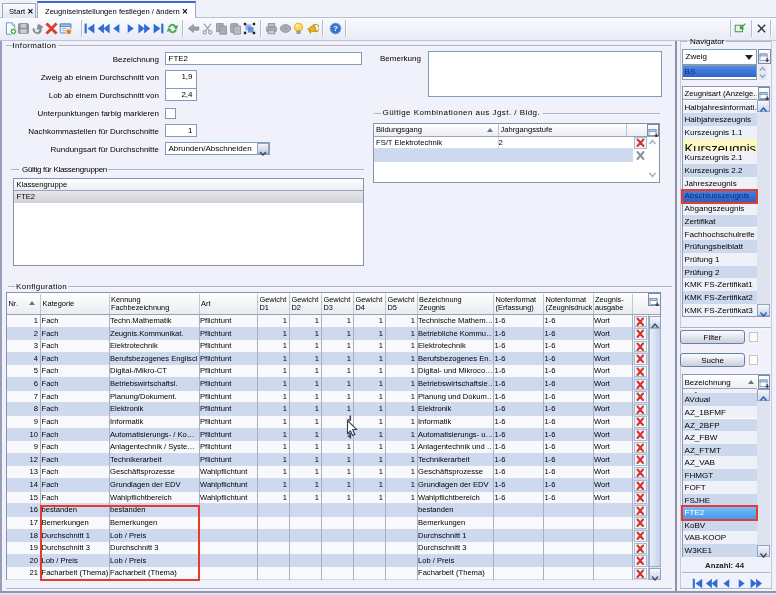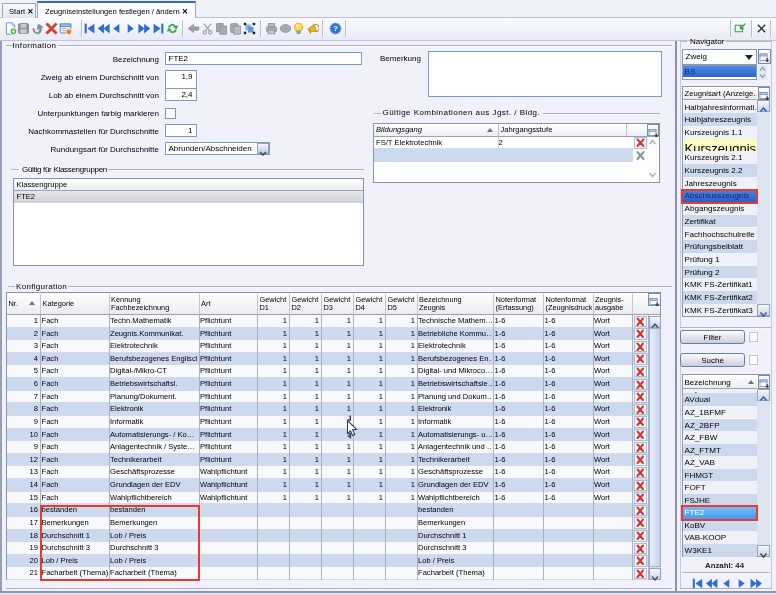--- a/index.html
+++ b/index.html
@@ -154,21 +154,21 @@
 <div class="abs" style="left:257px;top:143px;width:12px;height:11px;background:linear-gradient(#f2f5fa,#c3cde2);border:1px solid #93a2bd;box-sizing:border-box;"><svg width="10" height="9" viewBox="0 0 10 9">
       <path d="M2 3 5 6 8 3" fill="none" stroke="#404a60" stroke-width="1.5"></path>
     </svg></div>
 <div class="lbl" style="left:380px;top:54px;">Bemerkung</div>
 <div class="abs" style="left:428px;top:51px;width:233.5px;height:46px;background:#fff;border:1px solid #7f9db9;box-sizing:border-box;"></div>
 <div class="etch" style="left:373.5px;top:112.5px;width:7.0px;"></div>
 <div class="lbl" style="left:382.5px;top:108.0px;letter-spacing:0.45px;">Gültige Kombinationen aus Jgst. / Bldg.</div>
 <div class="etch" style="left:543px;top:112.5px;width:117px;"></div>
 <div class="abs" style="left:373px;top:122.5px;width:286.5px;height:60.5px;background:#fff;border:1px solid #8a94a8;box-sizing:border-box;"></div>
 <div class="abs" style="left:374px;top:123.5px;width:284.5px;height:13px;background:linear-gradient(#fff,#ecedf3);border-bottom:1px solid #9aa2b4;box-sizing:border-box;"></div>
-<div class="cell" style="left:376px;top:124px;width:118px;font-style:italic;">Bildungsgang</div>
+<div class="cell" style="left:376px;top:124px;width:118px;">Bildungsgang</div>
 <svg class="abs" style="left:487px;top:128px;" width="6" height="4" viewBox="0 0 6 4">
     <path d="M3 0 6 4H0z" fill="#6a7286"></path>
   </svg>
 <div class="abs" style="left:497.5px;top:124px;width:1px;height:12px;background:#c0c5d2;"></div>
 <div class="cell" style="left:500.5px;top:124px;width:120px;">Jahrgangsstufe</div>
 <div class="abs" style="left:625.5px;top:124px;width:1px;height:12px;background:#c0c5d2;"></div>
 <div class="gbtn" style="left:646.5px;top:123.5px;width:12.5px;height:12.5px;"><svg width="11" height="11" viewBox="0 0 11 11">
       <rect x="1" y="1.5" width="7" height="6" fill="#fff" stroke="#7a92b4" stroke-width="0.8"></rect>
       <rect x="1" y="1.5" width="7" height="2" fill="#b8d0ee" stroke="#7a92b4" stroke-width="0.8"></rect>
       <path d="M8.2 5.5v3.2m-1.5-1.5 1.5 1.7 1.5-1.7" stroke="#222" stroke-width="1" fill="none"></path>

